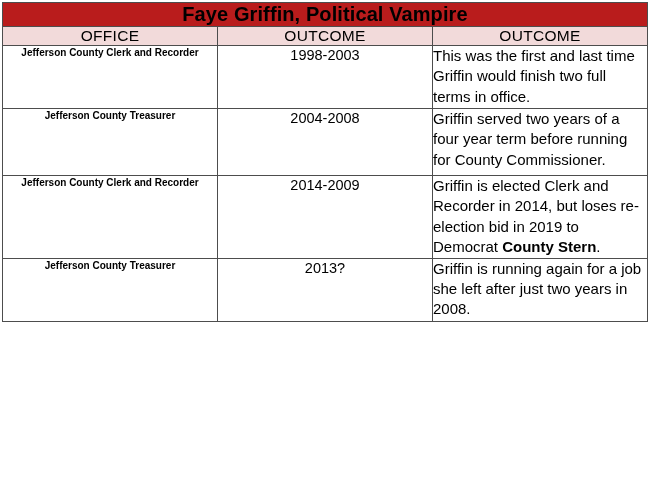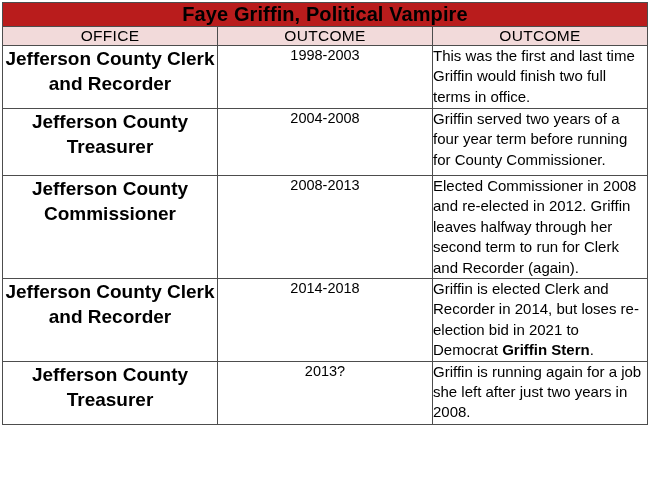--- a/index.html
+++ b/index.html
@@ -47,21 +47,21 @@
     padding: 7px 4px 8px 4px;
     letter-spacing: 0.3px;
   }
   .col-office { width: 207px; }
   .col-timeline { width: 164px; }
   .col-outcome { width: 273px; margin-top: 6px; }
 
   .office-cell {
     text-align: center;
     font-weight: bold;
-    font-size: 19px;
+    font-size: 10px;
     line-height: 1.32;
     padding: 11px 10px 12px 10px;
     vertical-align: middle;
     margin-left: 28px;
   }
   .timeline-cell {
     text-align: center;
     font-size: 14.5px;
     line-height: 1.32;
     padding: 11px 6px 12px 6px;
@@ -101,30 +101,25 @@
         <td class="timeline-cell">1998-2003</td>
         <td class="outcome-cell"><span>This was the first and last time Griffin would finish two full terms in office.</span><b></b><span></span></td>
       </tr>
 
       <tr class="r1">
         <td class="office-cell">Jefferson County Treasurer</td>
         <td class="timeline-cell">2004-2008</td>
         <td class="outcome-cell"><span>Griffin served two years of a four year term before running for County Commissioner.</span><b></b><span></span></td>
       </tr>
 
-      <tr class="r2">
-        <td class="office-cell">Jefferson County Commissioner</td>
-        <td class="timeline-cell">2008-2013</td>
-        <td class="outcome-cell"><span>Elected Commissioner in 2008 and re-elected in 2012. Griffin leaves halfway through her second term to run for Clerk and Recorder (again).</span><b></b><span></span></td>
-      </tr>
 
       <tr class="r3">
         <td class="office-cell">Jefferson County Clerk and Recorder</td>
-        <td class="timeline-cell">2014-2018</td>
-        <td class="outcome-cell"><span>Griffin is elected Clerk and Recorder in 2014, but loses re-election bid in 2021 to Democrat </span><b>Griffin Stern</b><span>.</span></td>
+        <td class="timeline-cell">2014-2009</td>
+        <td class="outcome-cell"><span>Griffin is elected Clerk and Recorder in 2014, but loses re-election bid in 2019 to Democrat </span><b>County Stern</b><span>.</span></td>
       </tr>
 
       <tr class="r4">
         <td class="office-cell">Jefferson County Treasurer</td>
         <td class="timeline-cell">2013?</td>
         <td class="outcome-cell"><span>Griffin is running again for a job she left after just two years in 2008.</span><b></b><span></span></td>
       </tr>
     </tbody>
   </table>
 </div>

